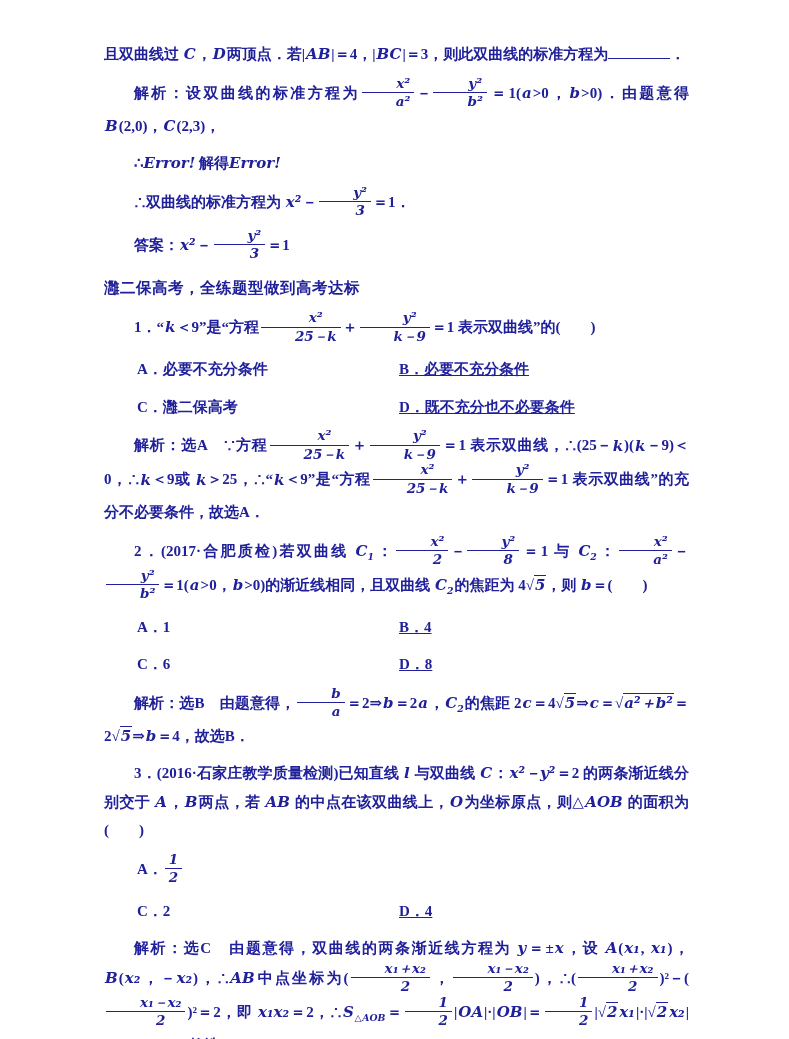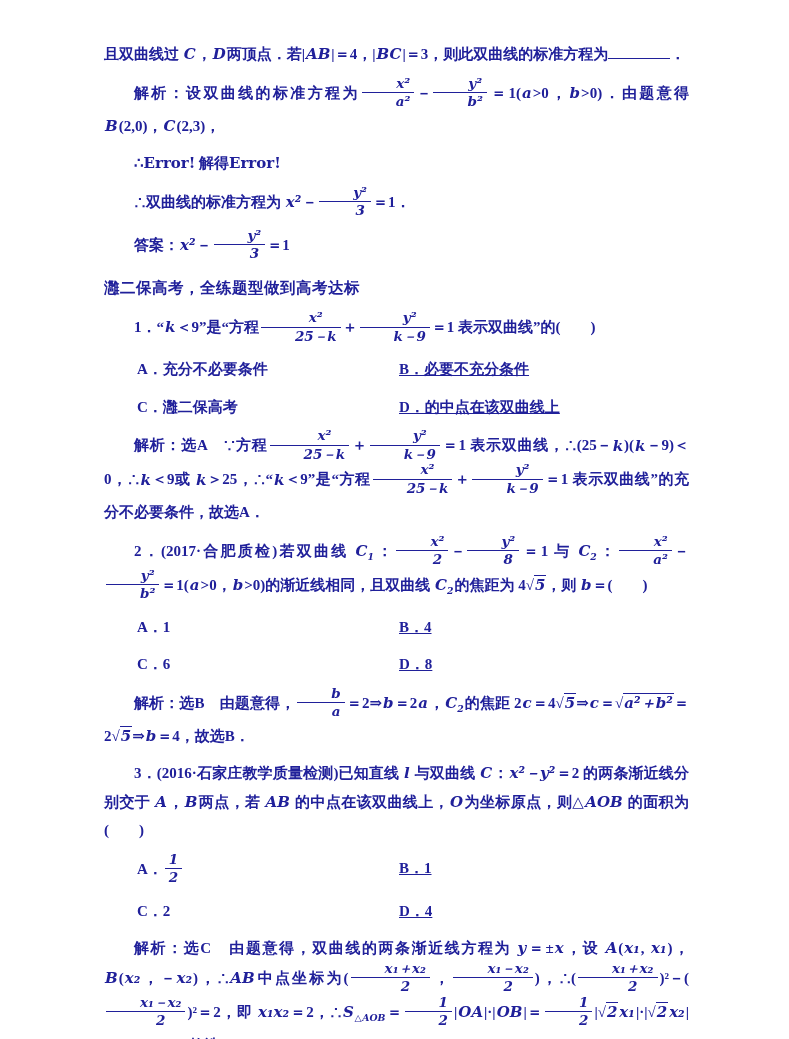--- a/index.html
+++ b/index.html
@@ -16,21 +16,21 @@
     font-weight:700;
   }
   .para{margin:0 0 9px;line-height:1.9;text-align:justify;}
   .indent{text-indent:2em;}
   .section{margin:2px 0 10px;font-size:15.5px;letter-spacing:0.5px;}
   .opts{display:flex;margin:0 0 9px;padding-left:2.2em;line-height:1.9;}
   .opt-left{width:262px;flex:none;}
   .opt-right{flex:1;text-decoration:underline;}
   .t{font-weight:700;}
   .m{font-family:"DejaVu Serif",serif;font-style:italic;font-weight:700;padding:0 1px;}
-  .berr{font-family:"DejaVu Serif",serif;font-weight:700;}
+  .berr{font-family:"DejaVu Serif",serif;font-weight:700;font-style:italic;}
   .frac{
     display:inline-block;vertical-align:middle;text-align:center;
     line-height:1.15;font-size:13.5px;margin:0 2px;position:relative;top:-2px;
   }
   .frac .num{display:block;border-bottom:1.4px solid currentColor;padding:0 4px 1px;}
   .frac .den{display:block;padding:1px 4px 0;}
   .frac .num,.frac .den{font-family:"DejaVu Serif",serif;font-style:italic;font-weight:700;}
   .sqrt{white-space:nowrap;}
   .sqrt .sign{font-style:normal;font-weight:700;}
   .sqrt .rad{
@@ -49,42 +49,41 @@
 <div class="doc">
   <div id="content">
       <div class="para"><span class="t">且双曲线过 </span><span class="m">C</span><span class="t">，</span><span class="m">D</span><span class="t">两顶点．若|</span><span class="m">AB</span><span class="t">|＝4，|</span><span class="m">BC</span><span class="t">|＝3，则此双曲线的标准方程为</span><span class="blank"></span><span class="t">．</span></div>
       <div class="para indent"><span class="t">解析：设双曲线的标准方程为</span><span class="frac"><span class="num">x²</span><span class="den">a²</span></span><span class="t">－</span><span class="frac"><span class="num">y²</span><span class="den">b²</span></span><span class="t">＝1(</span><span class="m">a</span><span class="t">&gt;0，</span><span class="m">b</span><span class="t">&gt;0)．由题意得 </span><span class="m">B</span><span class="t">(2,0)，</span><span class="m">C</span><span class="t">(2,3)，</span></div>
       <div class="para indent"><span class="t">∴</span><span class="berr">Error!</span><span class="t"> 解得</span><span class="berr">Error!</span></div>
       <div class="para indent"><span class="t">∴双曲线的标准方程为 </span><span class="m">x²</span><span class="t">－</span><span class="frac"><span class="num">y²</span><span class="den">3</span></span><span class="t">＝1．</span></div>
       <div class="para indent"><span class="t">答案：</span><span class="m">x²</span><span class="t">－</span><span class="frac"><span class="num">y²</span><span class="den">3</span></span><span class="t">＝1</span></div>
       <div class="para section"><span class="t">灉二保高考，全练题型做到高考达标</span></div>
       <div class="para indent"><span class="t">1．“</span><span class="m">k</span><span class="t">＜9”是“方程</span><span class="frac"><span class="num">x²</span><span class="den">25－k</span></span><span class="t">＋</span><span class="frac"><span class="num">y²</span><span class="den">k－9</span></span><span class="t">＝1 表示双曲线”的(　　)</span></div>
       <div class="opts">
-        <span class="opt-left"><span class="t">A．充分不必要条件</span></span>
+        <span class="opt-left"><span class="t">A．必要不充分条件</span></span>
         <span class="opt-right"><span class="t">B．必要不充分条件</span></span>
       </div>
       <div class="opts">
         <span class="opt-left"><span class="t">C．灉二保高考</span></span>
-        <span class="opt-right"><span class="t">D．的中点在该双曲线上</span></span>
+        <span class="opt-right"><span class="t">D．既不充分也不必要条件</span></span>
       </div>
       <div class="para indent"><span class="t">解析：选A　∵方程</span><span class="frac"><span class="num">x²</span><span class="den">25－k</span></span><span class="t">＋</span><span class="frac"><span class="num">y²</span><span class="den">k－9</span></span><span class="t">＝1 表示双曲线，∴(25－</span><span class="m">k</span><span class="t">)(</span><span class="m">k</span><span class="t">－9)＜0，∴</span><span class="m">k</span><span class="t">＜9或 </span><span class="m">k</span><span class="t">＞25，∴“</span><span class="m">k</span><span class="t">＜9”是“方程</span><span class="frac"><span class="num">x²</span><span class="den">25－k</span></span><span class="t">＋</span><span class="frac"><span class="num">y²</span><span class="den">k－9</span></span><span class="t">＝1 表示双曲线”的充分不必要条件，故选A．</span></div>
       <div class="para indent"><span class="t">2．(2017·合肥质检)若双曲线 </span><span class="m">C<sub>1</sub></span><span class="t">：</span><span class="frac"><span class="num">x²</span><span class="den">2</span></span><span class="t">－</span><span class="frac"><span class="num">y²</span><span class="den">8</span></span><span class="t">＝1 与 </span><span class="m">C<sub>2</sub></span><span class="t">：</span><span class="frac"><span class="num">x²</span><span class="den">a²</span></span><span class="t">－</span><span class="frac"><span class="num">y²</span><span class="den">b²</span></span><span class="t">＝1(</span><span class="m">a</span><span class="t">&gt;0，</span><span class="m">b</span><span class="t">&gt;0)的渐近线相同，且双曲线 </span><span class="m">C<sub>2</sub></span><span class="t">的焦距为 4</span><span class="sqrt"><span class="sign">√</span><span class="rad">5</span></span><span class="t">，则 </span><span class="m">b</span><span class="t">＝(　　)</span></div>
       <div class="opts">
         <span class="opt-left"><span class="t">A．1</span></span>
         <span class="opt-right"><span class="t">B．4</span></span>
       </div>
       <div class="opts">
         <span class="opt-left"><span class="t">C．6</span></span>
         <span class="opt-right"><span class="t">D．8</span></span>
       </div>
       <div class="para indent"><span class="t">解析：选B　由题意得，</span><span class="frac"><span class="num">b</span><span class="den">a</span></span><span class="t">＝2⇒</span><span class="m">b</span><span class="t">＝2</span><span class="m">a</span><span class="t">，</span><span class="m">C<sub>2</sub></span><span class="t">的焦距 2</span><span class="m">c</span><span class="t">＝4</span><span class="sqrt"><span class="sign">√</span><span class="rad">5</span></span><span class="t">⇒</span><span class="m">c</span><span class="t">＝</span><span class="sqrt"><span class="sign">√</span><span class="rad">a²＋b²</span></span><span class="t">＝2</span><span class="sqrt"><span class="sign">√</span><span class="rad">5</span></span><span class="t">⇒</span><span class="m">b</span><span class="t">＝4，故选B．</span></div>
       <div class="para indent"><span class="t">3．(2016·石家庄教学质量检测)已知直线 </span><span class="m">l</span><span class="t"> 与双曲线 </span><span class="m">C</span><span class="t">：</span><span class="m">x²－y²</span><span class="t">＝2 的两条渐近线分别交于 </span><span class="m">A</span><span class="t">，</span><span class="m">B</span><span class="t">两点，若 </span><span class="m">AB</span><span class="t"> 的中点在该双曲线上，</span><span class="m">O</span><span class="t">为坐标原点，则△</span><span class="m">AOB</span><span class="t"> 的面积为(　　)</span></div>
       <div class="opts">
         <span class="opt-left"><span class="t">A．</span><span class="frac"><span class="num">1</span><span class="den">2</span></span></span>
-        <span class="opt-right"><span class="t">B．1</span></span>
       </div>
       <div class="opts">
         <span class="opt-left"><span class="t">C．2</span></span>
         <span class="opt-right"><span class="t">D．4</span></span>
       </div>
       <div class="para indent"><span class="t">解析：选C　由题意得，双曲线的两条渐近线方程为 </span><span class="m">y</span><span class="t">＝±</span><span class="m">x</span><span class="t">，设 </span><span class="m">A</span><span class="t">(</span><span class="m">x₁</span><span class="t">, </span><span class="m">x₁</span><span class="t">)，</span><span class="m">B</span><span class="t">(</span><span class="m">x₂</span><span class="t">，－</span><span class="m">x₂</span><span class="t">)，∴</span><span class="m">AB</span><span class="t">中点坐标为(</span><span class="frac"><span class="num">x₁＋x₂</span><span class="den">2</span></span><span class="t">，</span><span class="frac"><span class="num">x₁－x₂</span><span class="den">2</span></span><span class="t">)，∴(</span><span class="frac"><span class="num">x₁＋x₂</span><span class="den">2</span></span><span class="t">)²－(</span><span class="frac"><span class="num">x₁－x₂</span><span class="den">2</span></span><span class="t">)²＝2，即 </span><span class="m">x₁x₂</span><span class="t">＝2，∴</span><span class="m">S<sub>△AOB</sub></span><span class="t">＝</span><span class="frac"><span class="num">1</span><span class="den">2</span></span><span class="t">|</span><span class="m">OA</span><span class="t">|·|</span><span class="m">OB</span><span class="t">|＝</span><span class="frac"><span class="num">1</span><span class="den">2</span></span><span class="t">|</span><span class="sqrt"><span class="sign">√</span><span class="rad">2</span></span><span class="m">x₁</span><span class="t">|·|</span><span class="sqrt"><span class="sign">√</span><span class="rad">2</span></span><span class="m">x₂</span><span class="t">|＝</span><span class="m">x₁x₂</span><span class="t">＝2，故选C．</span></div>
     </div>
 </div>
 
 </body></html>

